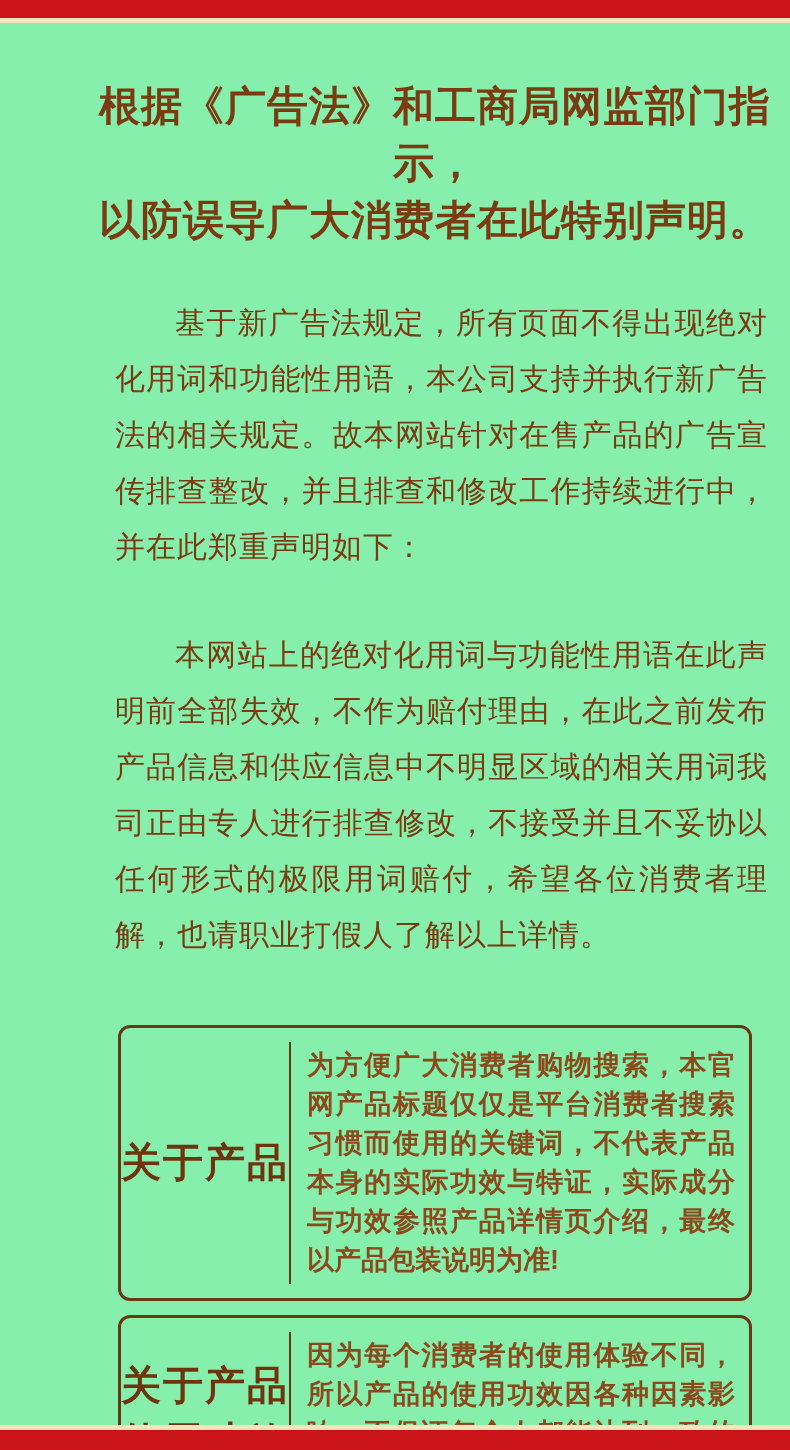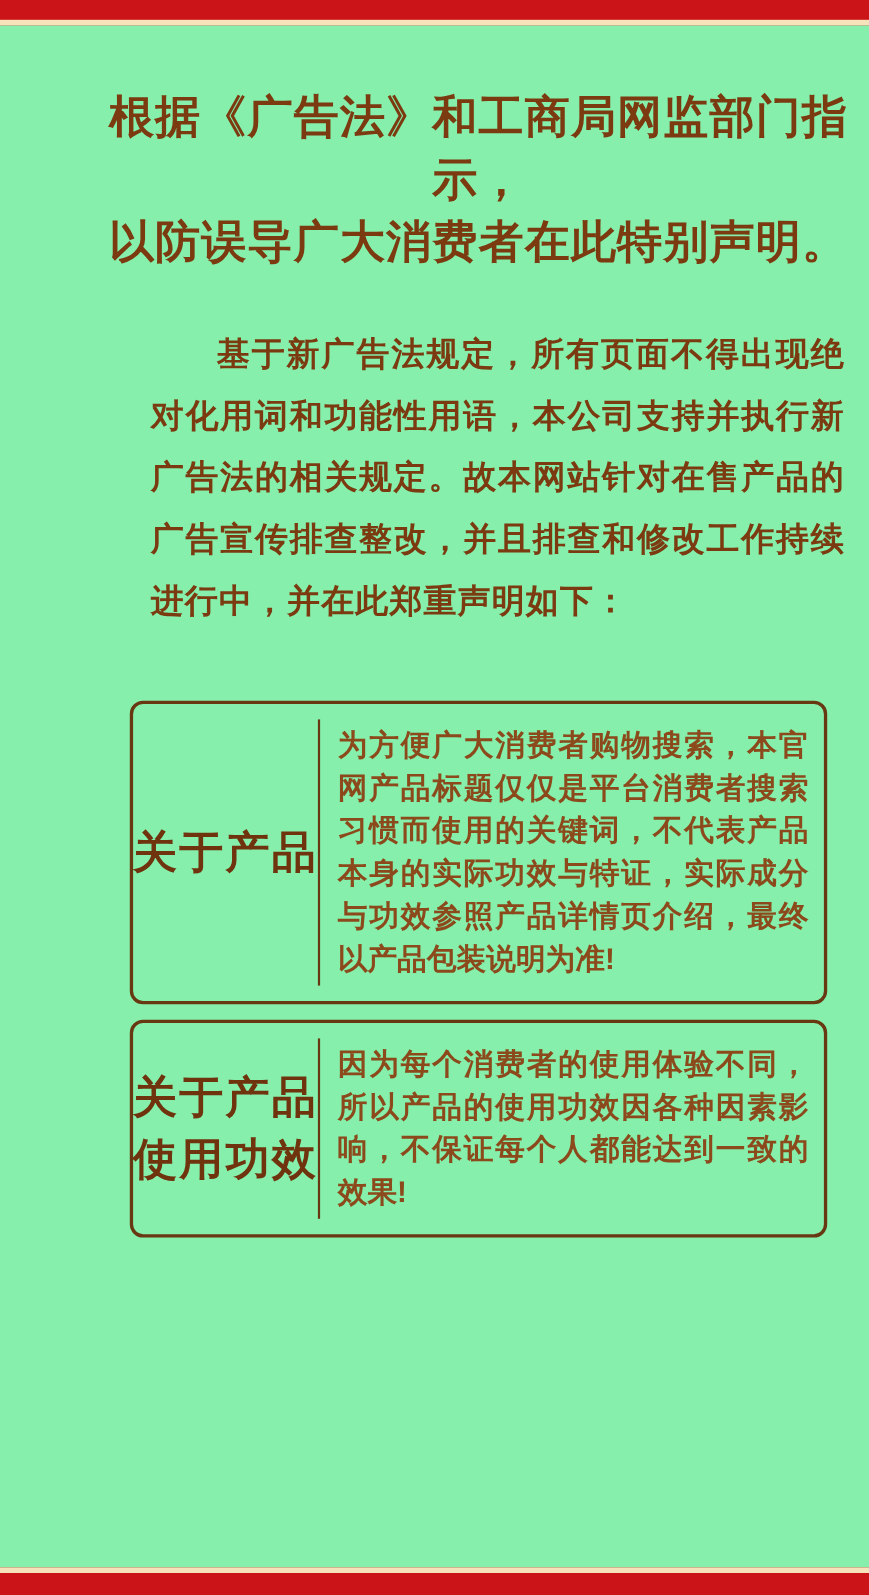--- a/index.html
+++ b/index.html
@@ -23,23 +23,23 @@
   }
   .title {
     margin: 78px 28px 0;
     text-align: center;
     font-size: 41px;
     font-weight: bold;
     line-height: 57px;
     letter-spacing: 1px;
   }
   .para {
-    margin: 46px 62px 0 97px;
+    margin: 46px 62px 0 75px;
     font-size: 30px;
-    font-weight: bold;
+    font-weight: normal;
     line-height: 56px;
     text-align: justify;
     text-indent: 2em;
     letter-spacing: 1px;
   }
   .para.second { margin-top: 52px; }
   .notices { margin: 62px 78px 0; }
   .notice {
     display: flex;
     align-items: stretch;
@@ -87,20 +87,21 @@
 
   <div class="band-top" style="background: rgb(203, 20, 23); border-bottom-color: rgb(246, 227, 188);"></div>
 
   <div class="title" style="color: rgb(123, 58, 16);">
     <div>根据《广告法》和工商局网监部门指示，</div>
     <div>以防误导广大消费者在此特别声明。</div>
   </div>
 
   <div class="para" style="color: rgb(123, 58, 16);">基于新广告法规定，所有页面不得出现绝对化用词和功能性用语，本公司支持并执行新广告法的相关规定。故本网站针对在售产品的广告宣传排查整改，并且排查和修改工作持续进行中，并在此郑重声明如下：</div>
 
+  <div class="para second" style="color: rgb(123, 58, 16);">本网站上的绝对化用词与功能性用语在此声明前全部失效，不作为赔付理由，在此之前发布产品信息和供应信息中不明显区域的相关用词我司正由专人进行排查修改，不接受并且不妥协以任何形式的极限用词赔付，希望各位消费者理解，也请职业打假人了解以上详情。</div>
 
   <div class="notices">
 
     <div class="notice n1" style="border-color: rgb(104, 56, 18);">
       <div class="notice-label" style="color: rgb(111, 51, 14);">
         <span>关于产品</span>
       </div>
       <div class="notice-divider" style="background: rgb(104, 56, 18);"></div>
       <div class="notice-body" style="color: rgb(140, 74, 28);">
         <span>为方便广大消费者购物搜索，本官网产品标题仅仅是平台消费者搜索习惯而使用的关键词，不代表产品本身的实际功效与特证，实际成分与功效参照产品详情页介绍，最终以产品包装说明为准!</span>

